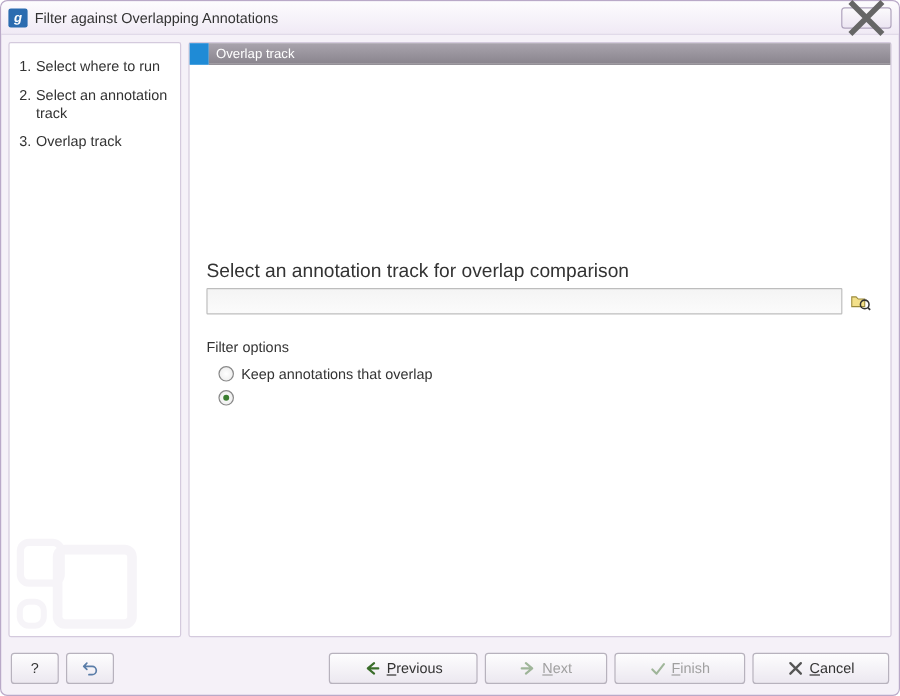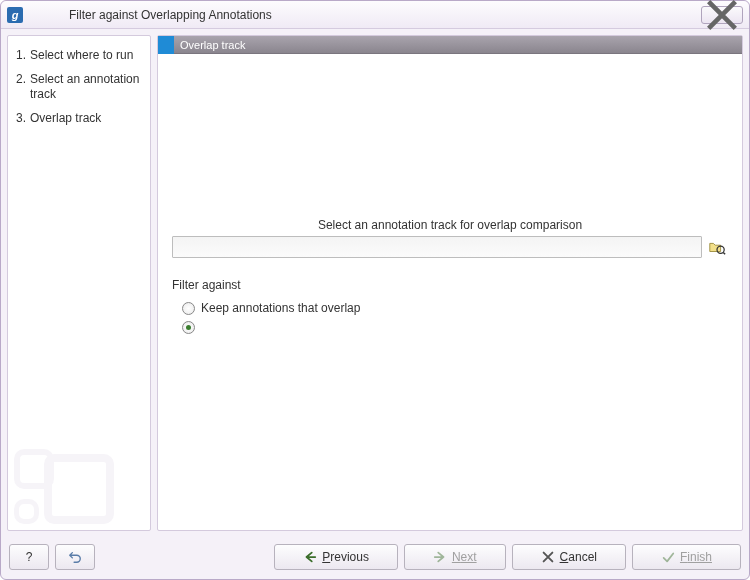--- a/index.html
+++ b/index.html
@@ -32,21 +32,21 @@
   }
   .app-icon {
     width: 16px; height: 16px;
     background: #2b6cb0;
     border-radius: 2px;
     display: flex; align-items: center; justify-content: center;
     color: #fff; font-weight: bold; font-size: 11px;
     margin-right: 6px;
     font-style: italic;
   }
-  .title-text { flex: 1; font-size: 12px; color: #333; margin-left: 40px; }
+  .title-text { flex: 1; font-size: 12px; color: #333; }
   .win-close {
     width: 42px; height: 18px;
     border: 1px solid #b0a4bd;
     border-radius: 3px;
     background: linear-gradient(#fbfafc, #ece5f2);
     display: flex; align-items: center; justify-content: center;
     color: #555; font-size: 11px;
     cursor: pointer;
   }
   .body {
@@ -119,40 +119,40 @@
     display: flex; align-items: center;
     padding-left: 6px;
     border-bottom: 1px solid #7a757e;
   }
   .panel-content {
     flex: 1;
     padding: 14px 14px;
     color: #333;
   }
   .panel-content .spacer-top { height: 150px; }
-  .field-label { font-size: 12px; margin-bottom: 4px; text-align: center; }
+  .field-label { font-size: 16px; margin-bottom: 4px; }
   .input-row { display: flex; align-items: center; gap: 4px; margin-bottom: 20px;}
   .track-input {
     flex: 1; height: 22px;
     border: 1px solid #bdbdbd;
     background: linear-gradient(#f4f4f4, #fbfbfb);
     border-radius: 1px;
   }
   .browse-btn {
     width: 22px; height: 22px;
     border: none;
     background: transparent;
     display: flex; align-items: center; justify-content: center;
     cursor: pointer;
     padding: 0;
   }
   .browse-btn svg { width: 18px; height: 18px; }
   .section-label { font-size: 12px; margin: 6px 0 6px 0; }
   .radio-row {
-    display: flex; align-items: center;
+    display: flex; 
     gap: 6px;
     padding: 3px 0 3px 10px;
     font-size: 12px;
     cursor: pointer;
   }
   .radio-outer {
     width: 13px; height: 13px;
     border: 1px solid #888;
     border-radius: 50%;
     background: radial-gradient(#fff, #e9e9e9);
@@ -180,21 +180,21 @@
     border-radius: 3px;
     background: linear-gradient(#fdfdfe, #ece8f0);
     display: flex; align-items: center; justify-content: center;
     gap: 5px;
     font-size: 12px;
     color: #333;
     cursor: pointer;
     padding: 0 28px;
   }
   .btn.small { min-width: 40px; padding: 0; }
-  .btn.disabled { color: #a0a0a0; cursor: default; text-decoration: underline; }
+  .btn.disabled { color: #a0a0a0; cursor: default; }
   .btn.disabled svg { opacity: 0.45; }
   .btn .mn { text-decoration: underline; }
   .btn svg { width: 14px; height: 14px; }
 </style>
 </head>
 <body>
 
 <div class="window">
 
   <div class="titlebar">
@@ -244,21 +244,21 @@
           <div class="track-input" title=""></div>
           <button class="browse-btn">
             <svg viewBox="0 0 20 20">
               <path d="M2 6 L2 15 L14 15 L14 8 L8 8 L6 6 Z" fill="#f3e08a" stroke="#9b8a3a" stroke-width="1"></path>
               <circle cx="14" cy="13" r="4" fill="none" stroke="#333" stroke-width="1.4"></circle>
               <line x1="17" y1="16" x2="19" y2="18" stroke="#333" stroke-width="1.6"></line>
             </svg>
           </button>
         </div>
 
-        <div class="section-label">Filter against</div>
+        <div class="section-label">Filter options</div>
 
         <div class="radio-row">
           <span class="radio-outer"></span>
           <span>Keep annotations that overlap</span>
         </div>
         <div class="radio-row selected">
           <span class="radio-outer">
               <span class="radio-inner"></span>
             </span>
         </div>
@@ -283,27 +283,27 @@
         <path d="M10 3 L4 8 L10 13 M4 8 L14 8" fill="none" stroke="#3a6d2a" stroke-width="2" stroke-linecap="round" stroke-linejoin="round"></path>
       </svg>
       <span><span class="mn">P</span><span>revious</span></span>
     </div>
     <div class="btn disabled">
       <svg viewBox="0 0 16 16">
         <path d="M6 3 L12 8 L6 13 M12 8 L2 8" fill="none" stroke="#3a6d2a" stroke-width="2" stroke-linecap="round" stroke-linejoin="round"></path>
       </svg>
       <span><span class="mn">N</span><span>ext</span></span>
     </div>
+    <div class="btn disabled">
+      <svg viewBox="0 0 16 16">
+        <path d="M3 9 L7 13 L14 4" fill="none" stroke="#3a6d2a" stroke-width="2" stroke-linecap="round" stroke-linejoin="round"></path>
+      </svg>
+      <span><span class="mn">F</span><span>inish</span></span>
+    </div>
     <div class="btn">
       <svg viewBox="0 0 16 16">
         <path d="M3 3 L13 13 M13 3 L3 13" stroke="#555" stroke-width="2.2" stroke-linecap="round"></path>
       </svg>
       <span><span class="mn">C</span><span>ancel</span></span>
     </div>
-    <div class="btn disabled">
-      <svg viewBox="0 0 16 16">
-        <path d="M3 9 L7 13 L14 4" fill="none" stroke="#3a6d2a" stroke-width="2" stroke-linecap="round" stroke-linejoin="round"></path>
-      </svg>
-      <span><span class="mn">F</span><span>inish</span></span>
-    </div>
   </div>
 
 </div>
 
 </body></html>

